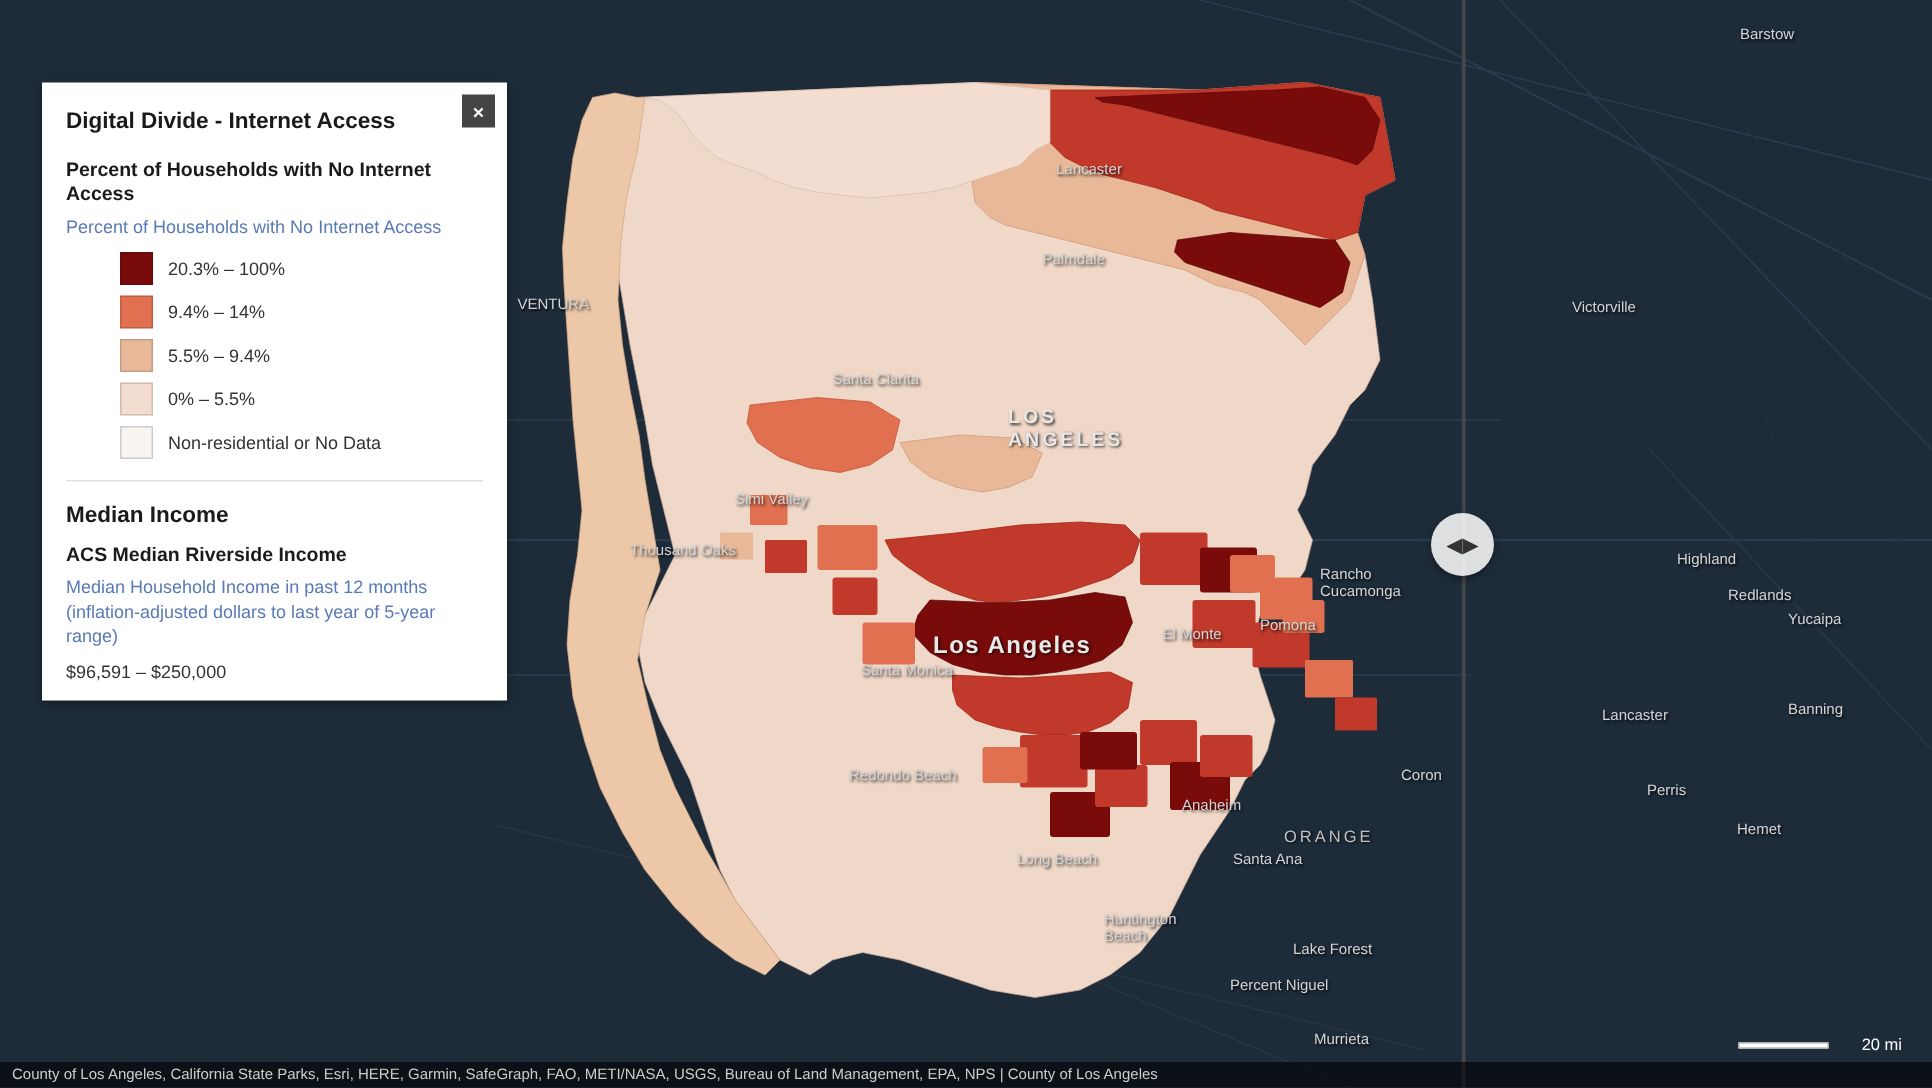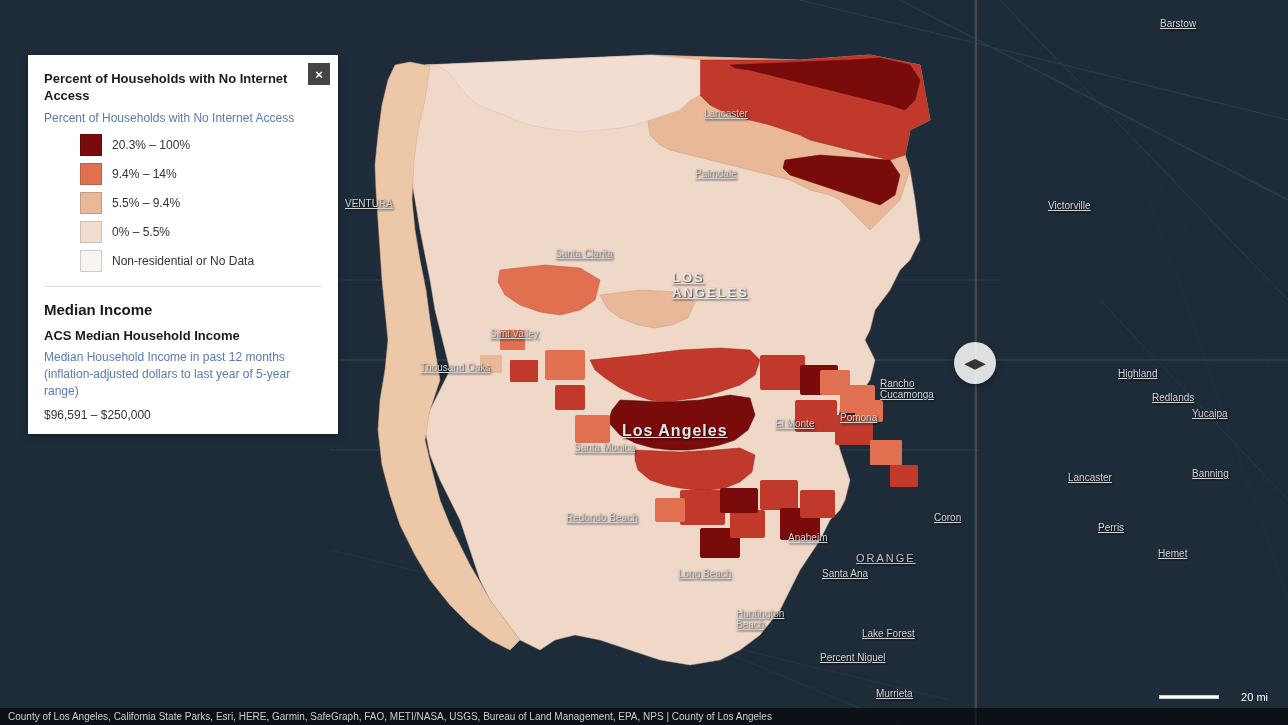--- a/index.html
+++ b/index.html
@@ -232,21 +232,20 @@
     
     .city-label {
       position: absolute;
       color: #d4d4d4;
       font-size: 10px;
       font-weight: 500;
       pointer-events: none;
       z-index: 4;
       text-shadow: 1px 1px 2px rgba(0,0,0,0.8);
       white-space: nowrap;
-      text-decoration: underline;
     }
 
     .city-label.major {
       color: #e8e8e8;
       font-size: 13px;
       font-weight: bold;
       letter-spacing: 1px;
     }
 
     .city-label.county {
@@ -465,20 +464,21 @@
   <div class="nav-arrows" style="left: 975px; top: 50%;">
     <div class="nav-circle">
       <div class="arrows">◀▶</div>
     </div>
   </div>
 </div>
 
 <div id="legend-panel">
   <button class="close-btn">×</button>
 
+  <div class="panel-title">Digital Divide - Internet Access</div>
 
   <div class="section-heading">Percent of Households with No Internet Access</div>
 
   <div class="layer-title">Percent of Households with No Internet Access</div>
 
   <div class="legend-items">
 
     <div class="legend-item">
       <div class="legend-color" style="background:#7a0b0b;"></div>
       <span class="legend-label">20.3% – 100%</span>
@@ -503,21 +503,21 @@
     <div class="legend-item">
       <div class="legend-color" style="background:#f8f4f0; border:1px solid #ccc;"></div>
       <span class="legend-label">Non-residential or No Data</span>
     </div>
   </div>
 
   <div class="divider"></div>
 
   <div class="section-heading-2">Median Income</div>
 
-  <div class="acs-heading">ACS Median Household Income</div>
+  <div class="acs-heading">ACS Median Riverside Income</div>
 
   <div class="acs-subtitle">Median Household Income in past 12 months (inflation-adjusted dollars to last year of 5-year range)</div>
 
   <div class="acs-range">$96,591 – $250,000</div>
 </div>
 
 <div id="attribution">
   <span>County of Los Angeles, California State Parks, Esri, HERE, Garmin, SafeGraph, FAO, METI/NASA, USGS, Bureau of Land Management, EPA, NPS | County of Los Angeles</span>
 </div>
 

